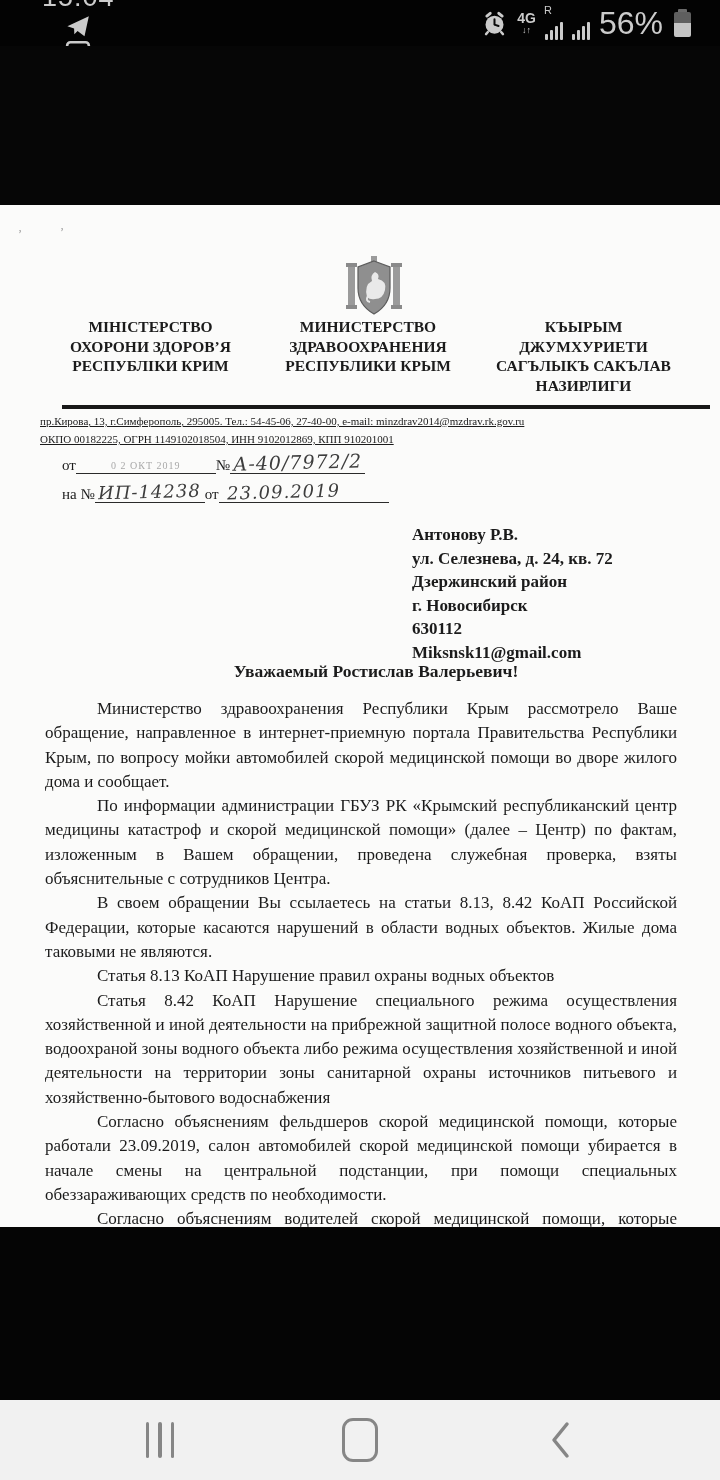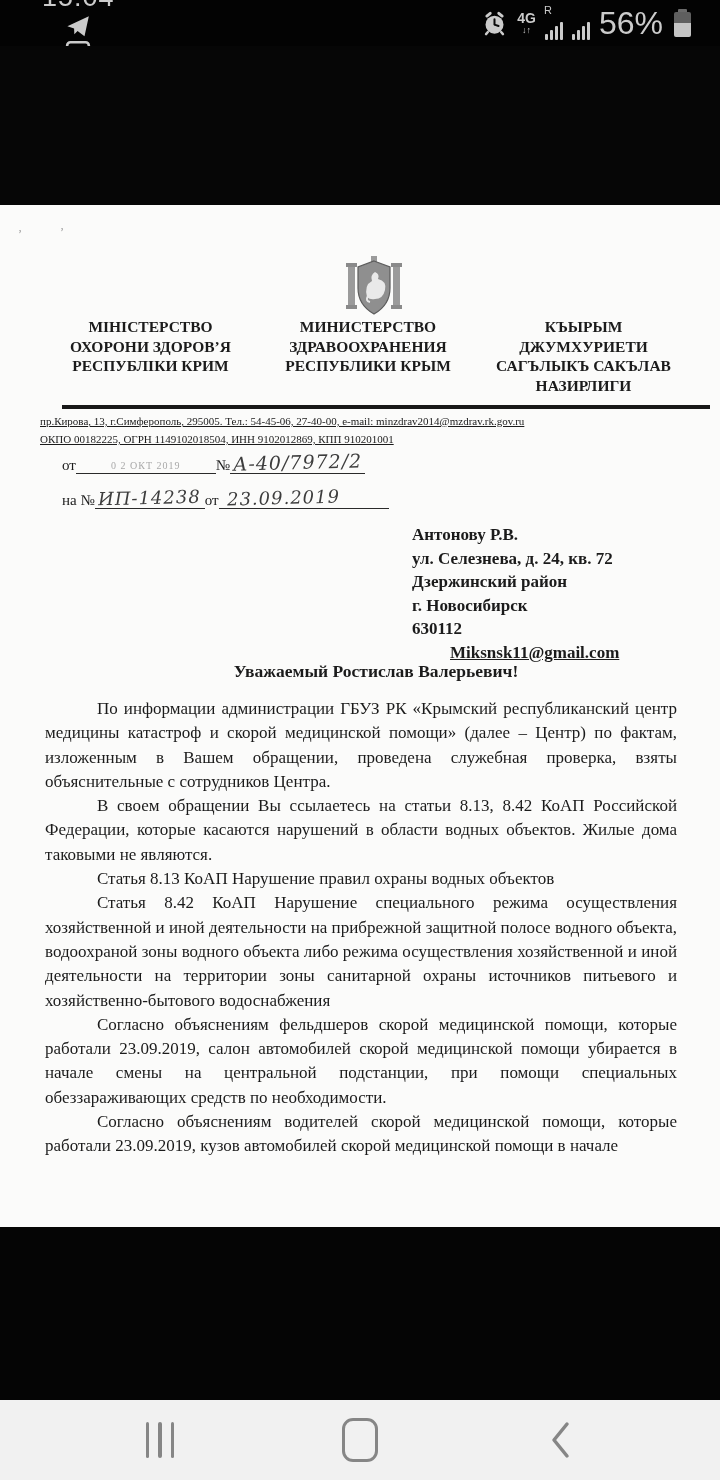--- a/index.html
+++ b/index.html
@@ -49,35 +49,35 @@
   .lh-col.right{width:201px;}
 
   .rule{position:absolute;top:200px;left:62px;width:648px;height:4px;background:#181818;}
 
   .contact{position:absolute;left:40px;width:648px;font-size:11px;line-height:17px;text-decoration:underline;}
   .contact.c1{top:208px;}
   .contact.c2{top:226px;}
 
   .refline{position:absolute;left:62px;font-size:15px;display:flex;align-items:flex-end;}
   .refline.r1{top:246px;}
-  .refline.r2{top:282px;}
+  .refline.r2{top:276px;}
   .blank{display:inline-block;border-bottom:1.4px solid #2a2a2a;text-align:center;}
   .stampbox{width:140px;}
   .stamp{color:#a9a9a9;font-family:Liberation Serif, serif;font-size:10px;letter-spacing:1px;}
   .hand{font-family:"DejaVu Serif", serif;font-style:italic;color:#3d3d3d;font-size:19px;
         transform:rotate(-1.5deg);display:inline-block;letter-spacing:1px;}
   .hand.small{font-size:18px;}
   .lbl{white-space:pre;}
   .r1 .num-blank{width:135px;}
   .r2 .in-blank{width:110px;}
   .r2 .dt-blank{width:130px;}
   .r2 .tail-blank{width:40px;}
 
   .recipient{position:absolute;top:318px;left:412px;font-weight:bold;font-size:17px;line-height:23.5px;}
-  .recipient .email{text-decoration:underline;margin-left:38px;}
+  .recipient .email{}
 
   .salutation{position:absolute;top:456px;left:16px;width:720px;text-align:center;
               font-weight:bold;font-size:17.5px;}
 
   .body-text{position:absolute;top:492px;left:45px;width:632px;font-size:17px;line-height:24.3px;
              text-align:justify;}
   .body-text p{margin:0;text-indent:52px;}
 
   
   .navbar{position:absolute;top:1400px;left:0;width:720px;height:80px;background:#f1f1f1;
@@ -210,20 +210,21 @@
       <div>ул. Селезнева, д. 24, кв. 72</div>
       <div>Дзержинский район</div>
       <div>г. Новосибирск</div>
       <div>630112</div>
       <div class="email">Miksnsk11@gmail.com</div>
     </div>
 
     <div class="salutation">Уважаемый Ростислав Валерьевич!</div>
 
     <div class="body-text">
+      <p>Министерство здравоохранения Республики Крым рассмотрело Ваше обращение, направленное в интернет-приемную портала Правительства Республики Крым, по вопросу мойки автомобилей скорой медицинской помощи во дворе жилого дома и сообщает.</p>
       <p>По информации администрации ГБУЗ РК «Крымский республиканский центр медицины катастроф и скорой медицинской помощи» (далее – Центр) по фактам, изложенным в Вашем обращении, проведена служебная проверка, взяты объяснительные с сотрудников Центра.</p>
       <p>В своем обращении Вы ссылаетесь на статьи 8.13, 8.42 КоАП Российской Федерации, которые касаются нарушений в области водных объектов. Жилые дома таковыми не являются.</p>
       <p>Статья 8.13 КоАП Нарушение правил охраны водных объектов</p>
       <p>Статья 8.42 КоАП Нарушение специального режима осуществления хозяйственной и иной деятельности на прибрежной защитной полосе водного объекта, водоохраной зоны водного объекта либо режима осуществления хозяйственной и иной деятельности на территории зоны санитарной охраны источников питьевого и хозяйственно-бытового водоснабжения</p>
       <p>Согласно объяснениям фельдшеров скорой медицинской помощи, которые работали 23.09.2019, салон автомобилей скорой медицинской помощи убирается в начале смены на центральной подстанции, при помощи специальных обеззараживающих средств по необходимости.</p>
       <p>Согласно объяснениям водителей скорой медицинской помощи, которые работали 23.09.2019, кузов автомобилей скорой медицинской помощи в начале</p>
     </div>
   </div>
 
   <div class="gap-bottom"></div>

